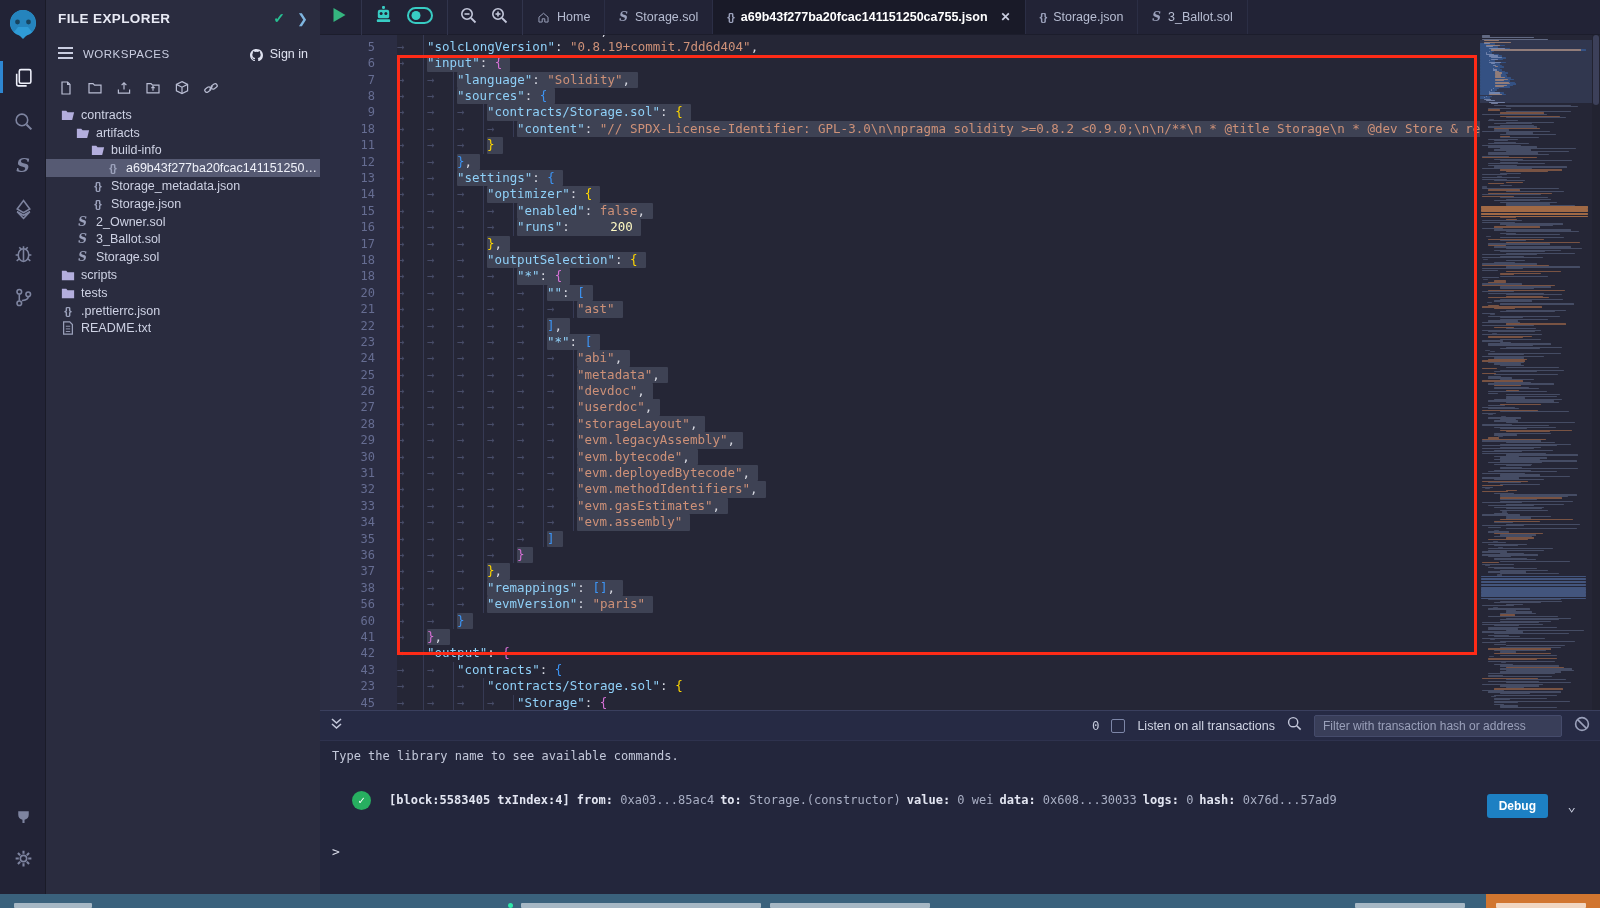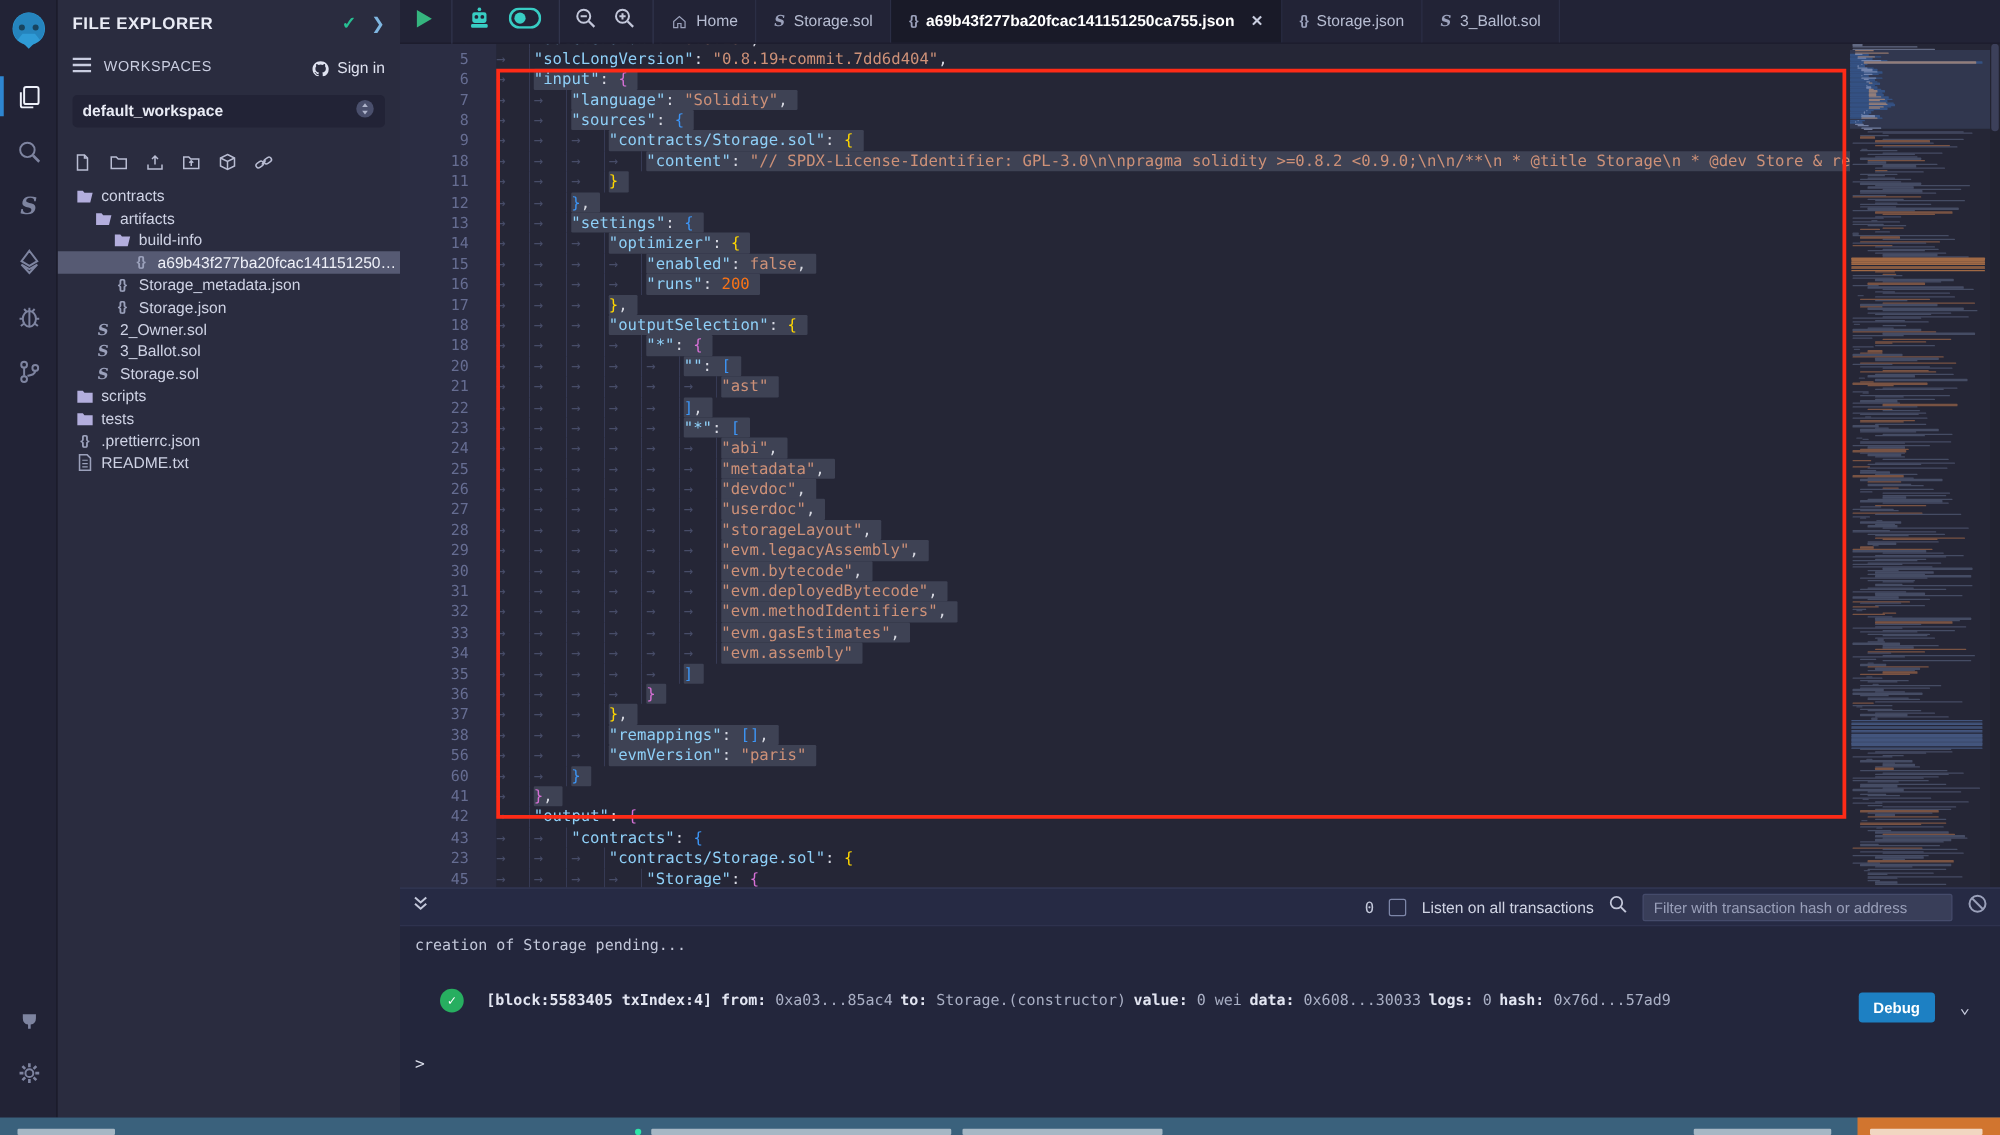--- a/index.html
+++ b/index.html
@@ -60,21 +60,21 @@
     background:#252636; overflow:hidden; }
   #gutter-bg { position:absolute; left:0; top:0; width:77px; height:100%; background:#2b2d43; }
   #code-lines { position:absolute; left:0; top:-12.5px; width:1160px; }
   .cl { display:flex; height:16.4px; line-height:16.4px; font-size:12.5px; white-space:pre;
     font-family:"DejaVu Sans Mono", monospace; }
   .ln { width:77px; padding-right:22px; text-align:right; color:#666d92; flex:none; font-size:12px; }
   .lc { display:flex; align-items:center; height:16.4px; }
   .ind { display:inline-block; width:30px; height:16.4px; flex:none; color:#474c68;
     background:linear-gradient(90deg, transparent 26px, #363a54 26px, #363a54 27px, transparent 27px); }
   .selbox { background:#3e4254; padding-right:8px; border-radius:1px; }
-  .tk-k { color:#8fd0f8; } .tk-s { color:#ce9178; } .tk-n { color:#f97316; }
+  .tk-k { color:#8fd0f8; } .tk-s { color:#ce9178; } .tk-n { color:#fef9c3;margin-left:33px; }
   .tk-p { color:#d7d9e2; } .tk-kw { color:#ce9178; }
   .tk-by { color:#ffd700; } .tk-bm { color:#d670d6; } .tk-bb { color:#3d95f5; }
 
   
   #minimap { position:absolute; left:1160px; top:0; width:112px; height:675px; background:#252636; }
   #minimap .bar { position:absolute; height:1.3px; border-radius:.5px; }
   #mm-viewport { position:absolute; left:0; top:5px; width:112px; height:63px;
     background:rgba(110,150,210,.16); }
   #scroll-gutter { position:absolute; left:1272px; top:0; width:8px; height:675px; background:#222331; }
   #scroll-thumb { position:absolute; left:1273px; top:0px; width:6px; height:70px; background:#3c405a; border-radius:3px; }
@@ -195,29 +195,20 @@
             <rect y="10" width="15" height="2"></rect>
           </g>
         </svg>
     </span>
     <span class="ws-label">WORKSPACES</span>
     <span class="signin">
       <svg width="15" height="13" viewBox="0 0 16 14">
           <path fill="#dfe2f0" d="M8 1C4 1 1 4 1 7.8c0 3 2 5.6 4.8 6.5.3 0 .5-.1.5-.3v-1.2c-2 .4-2.4-.9-2.4-.9-.3-.8-.8-1-.8-1-.6-.5 0-.5 0-.5.7 0 1.1.8 1.1.8.6 1.2 1.7.8 2.1.6 0-.5.2-.8.4-1-1.5-.2-3.2-.8-3.2-3.5 0-.8.3-1.4.7-1.9 0-.2-.3-.9.1-1.9 0 0 .6-.2 2 .7a6.4 6.4 0 0 1 3.4 0c1.4-.9 2-.7 2-.7.4 1 .1 1.7.1 1.9.4.5.7 1.1.7 1.9 0 2.7-1.7 3.3-3.2 3.5.2.2.5.6.5 1.3v1.9c0 .2.2.4.5.3A7 7 0 0 0 15 7.8C15 4 12 1 8 1z"></path>
         </svg>
       <span>Sign in</span>
-    </span>
-  </div>
-  <div class="ws-select">
-    <span class="name">default_workspace</span>
-    <span>
-      <svg width="16" height="16" viewBox="0 0 16 16">
-          <circle cx="8" cy="8" r="7" fill="#4a4f6c"></circle>
-          <path d="M8 3.5l2.3 3H5.7z M8 12.5l2.3-3H5.7z" fill="#aeb3ca"></path>
-        </svg>
     </span>
   </div>
   <div class="fe-toolbar" id="fe-toolbar">
       <span style="display:inline-flex">
         <span style="width:16px;height:16px;display:inline-flex">
           <svg viewBox="0 0 20 20" fill="none" stroke="currentColor" stroke-width="1.5">
             <path d="M5 2.5h7l3 3v12H5z"></path>
             <path d="M12 2.5v3h3"></path>
           </svg>
         </span>
@@ -1066,21 +1057,21 @@
             <line x1="11" y1="11" x2="15.5" y2="15.5" stroke="#c3c7da" stroke-width="1.8"></line>
           </svg></span>
       <input class="filter-box" placeholder="Filter with transaction hash or address" style="">
       <span><svg width="16" height="16" viewBox="0 0 16 16">
             <circle cx="8" cy="8" r="6.4" fill="none" stroke="#9aa0ba" stroke-width="1.6"></circle>
             <line x1="3.6" y1="3.6" x2="12.4" y2="12.4" stroke="#9aa0ba" stroke-width="1.6"></line>
           </svg></span>
     </div>
   </div>
   <div class="term-body">
-    <div class="term-line">creation of Storage pending...</div>
+    <div class="term-line">Type the library name to see available commands.</div>
     <div class="tx-row">
       <span class="tx-check">✓</span>
       <span class="tx-text mono"><b>[block:5583405 txIndex:4]</b> <span id="tx-pairs"><span class="tx-pair"><b>from:</b> 0xa03...85ac4</span><span class="tx-pair"><b>to:</b> Storage.(constructor)</span><span class="tx-pair"><b>value:</b> 0 wei</span><span class="tx-pair"><b>data:</b> 0x608...30033</span><span class="tx-pair"><b>logs:</b> 0</span><span class="tx-pair"><b>hash:</b> 0x76d...57ad9</span></span></span>
     </div>
     <button class="debug-btn">Debug</button>
     <span class="tx-chev">⌄</span>
     <div class="prompt mono">&gt;</div>
   </div>
 </div>
 

